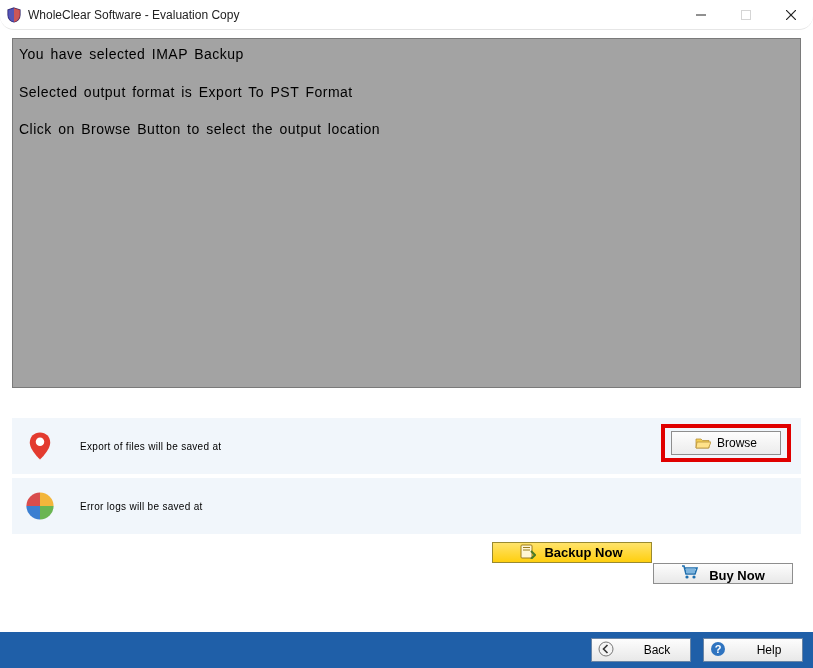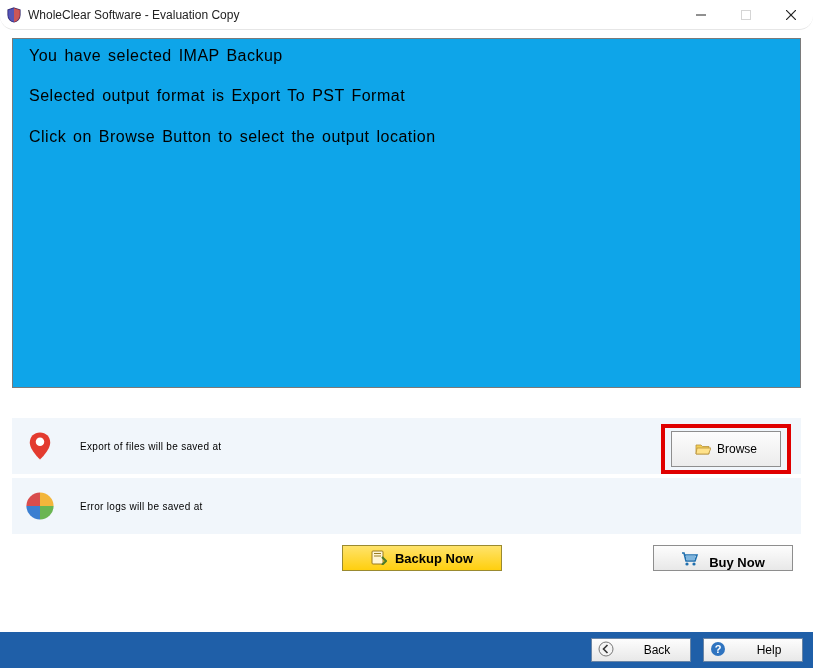--- a/index.html
+++ b/index.html
@@ -32,27 +32,27 @@
   .win-btn svg { display:block;}
   .win-btn.disabled { opacity:.35;}
   
   
   .client { background:#ffffff; padding: 8px 12px 0 12px; height: calc(668px - 30px); position:relative;}
 
   
   .log-panel {
     border:1px solid #7a7a7a;
     height: 350px;
-    padding: 6px 16px;
+    padding: 6px 6px;
     font-family: Verdana, Geneva, sans-serif;
-    font-size: 16px;
+    font-size: 14px;
     color:#000;
     line-height: 1.4;
     overflow:auto;
-    background:#0ea5e9;
+    background:#a3a3a3;
   }
   .log-panel p { margin: 0 0 18px 0; letter-spacing:.5px; word-spacing:2px;}
 
   
   .row-section { margin-top: 30px;}
   .row {
     height: 56px;
     background:#f1f6fb;
     display:flex; align-items:center;
     padding: 0 18px 0 8px;
@@ -60,36 +60,37 @@
     position:relative;
   }
   .row-icon { width:40px; height:40px; display:flex; align-items:center; justify-content:center; margin-right: 20px;}
   .row-label { font-size:10px; color:#000; font-family: Verdana, Geneva, sans-serif; letter-spacing:.3px;}
   .highlight {
     position:absolute; right: 10px; top:6px;
     border:4px solid #e00000;
     padding: 3px 6px;
   }
   .browse-btn {
-    width:110px; height:36px;
+    width:110px; height:24px;
     background: linear-gradient(#fdfdfd,#ececec);
     border:1px solid #8e8e8e;
     display:flex; align-items:center; justify-content:center;
     gap:6px;
     font-size:12px;
     cursor:pointer;
   }
   .browse-btn .folder-icon { width:16px; height:14px;}
 
   
   .action-row {
     margin-top: 8px;
     height: 32px;
     display:flex;
     align-items:center;
+    flex-direction:column;
   }
   .backup-btn {
     width: 160px; height:26px;
     background: linear-gradient(#ffe36b,#ffcf0e);
     border:1px solid #9a8a30;
     display:flex; align-items:center; justify-content:center;
     gap:8px;
     font-weight:bold;
     font-size:13px;
     cursor:pointer;

